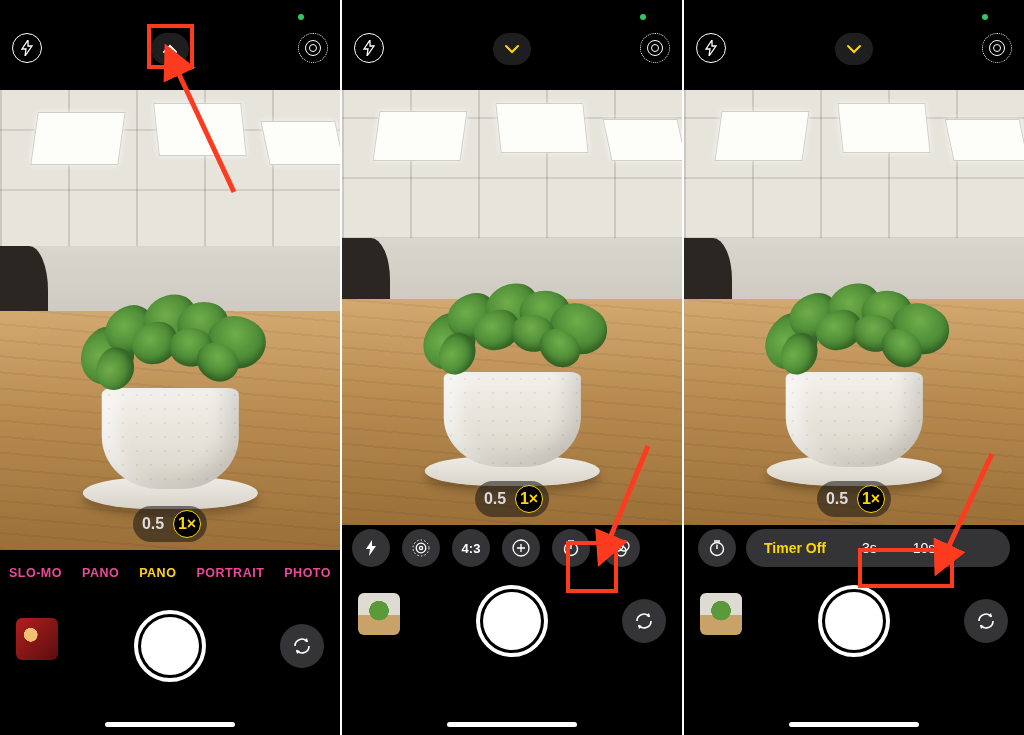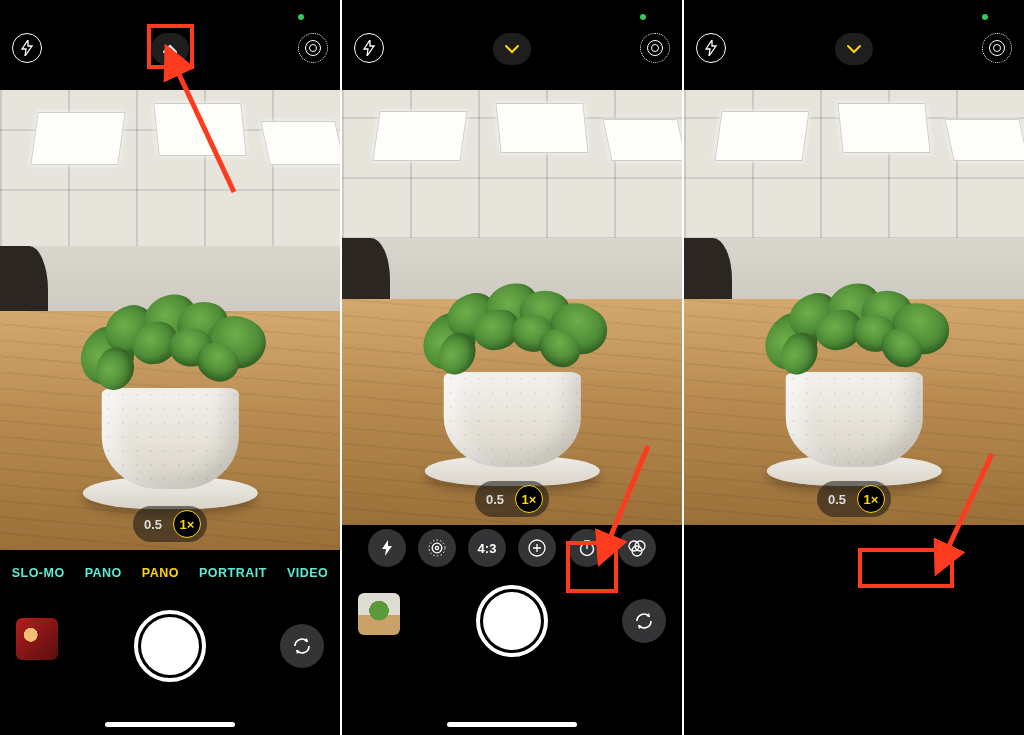--- a/index.html
+++ b/index.html
@@ -114,46 +114,46 @@
 
   
   .zoom {
     position:absolute;
     left:50%;transform:translateX(-50%);
     bottom:8px;
     background:rgba(20,20,20,.55);
     border-radius:22px;
     padding:4px 6px;
     display:flex;gap:6px;align-items:center;
-    font-size:13px;font-weight:600;
+    font-size:16px;font-weight:600;
   }
   .zoom span{
     width:28px;height:28px;display:flex;align-items:center;justify-content:center;
     color:#ddd;border-radius:50%;
   }
   .zoom span.sel{background:#000;color:#ffd60a;border:1.5px solid #ffd60a;}
 
   
   .bottom {
     position:absolute;left:0;right:0;bottom:0;
     background:#000;
   }
   .bottom.h1 { height:185px; }
   .bottom.h2 { height:210px; }
 
   .modes{
     display:flex;gap:20px;justify-content:center;align-items:center;
     height:46px;font-size:12.5px;font-weight:600;letter-spacing:.5px;white-space:nowrap;overflow:hidden;
     padding:0 4px;
   }
-  .modes span{color:#5eead4;}
+  .modes span{color:#ec4899;}
   .modes span.sel{color:#ffd60a;}
 
   .ctrlrow{
-    height:46px;display:flex;gap:12px;justify-content:center;align-items:center;padding:0 10px;
+    height:46px;display:flex;gap:12px;align-items:center;padding:0 10px;
   }
   .cbtn{
     width:38px;height:38px;border-radius:50%;
     background:rgba(58,58,60,.9);
     display:flex;align-items:center;justify-content:center;
     color:#fff;font-size:13px;font-weight:600;
   }
   .cbtn svg{display:block;}
 
   .timerrow{
@@ -246,21 +246,21 @@
         <span class="sel">1×</span>
       </div>
     </div>
 
     <div class="bottom h1">
       <div class="modes">
         <span>SLO-MO</span>
         <span>PANO</span>
         <span class="sel">PANO</span>
         <span>PORTRAIT</span>
-        <span>VIDEO</span>
+        <span>PHOTO</span>
       </div>
       <div class="shutterrow">
         <div class="thumb red"></div>
         <div class="shutter"></div>
         <div class="flip">
           <svg width="22" height="22" viewBox="0 0 22 22">
               <path d="M4 11a7 7 0 0 1 12.5-4.3M18 11a7 7 0 0 1-12.5 4.3" fill="none" stroke="#fff" stroke-width="1.6"></path>
               <path d="M16 3 L17 7 L13 6 Z M6 19 L5 15 L9 16 Z" fill="#fff"></path>
             </svg>
         </div>
@@ -427,20 +427,46 @@
             <div class="leaf h"></div>
             <div class="leaf i"></div>
           </div>
       </div>
       <div class="zoom">
         <span>0.5</span>
         <span class="sel">1×</span>
       </div>
     </div>
 
+    <div class="bottom h2">
+      <div class="timerrow">
+        <div class="cbtn">
+          <svg width="18" height="18" viewBox="0 0 18 18">
+              <circle cx="9" cy="10" r="6.5" fill="none" stroke="#fff" stroke-width="1.4"></circle>
+              <path d="M9 10 V5.5 M6 2h6" stroke="#fff" stroke-width="1.4"></path>
+            </svg>
+        </div>
+        <div class="timer-pill">
+          <span class="lbl">Timer Off</span>
+          <span class="opt">3s</span>
+          <span class="opt">10s</span>
+        </div>
+      </div>
+      <div class="shutterrow">
+        <div class="thumb plant"></div>
+        <div class="shutter"></div>
+        <div class="flip">
+          <svg width="22" height="22" viewBox="0 0 22 22">
+              <path d="M4 11a7 7 0 0 1 12.5-4.3M18 11a7 7 0 0 1-12.5 4.3" fill="none" stroke="#fff" stroke-width="1.6"></path>
+              <path d="M16 3 L17 7 L13 6 Z M6 19 L5 15 L9 16 Z" fill="#fff"></path>
+            </svg>
+        </div>
+      </div>
+      <div class="homebar"></div>
+    </div>
 
     <div class="hl" style="left:174px;top:548px;width:96px;height:40px;"></div>
     <div class="arrow" style="left:254px;top:448px;">
       <svg width="70" height="108">
           <defs>
             <marker id="ah3" viewBox="0 0 10 10" refX="1" refY="5" markerWidth="7" markerHeight="7" orient="auto">
               <path d="M0 0 L10 5 L0 10 Z" fill="#ff3b1f"></path>
             </marker>
           </defs>
           <line x1="54" y1="6" x2="10" y2="100" stroke="#ff3b1f" stroke-width="5" marker-end="url(#ah3)"></line>

